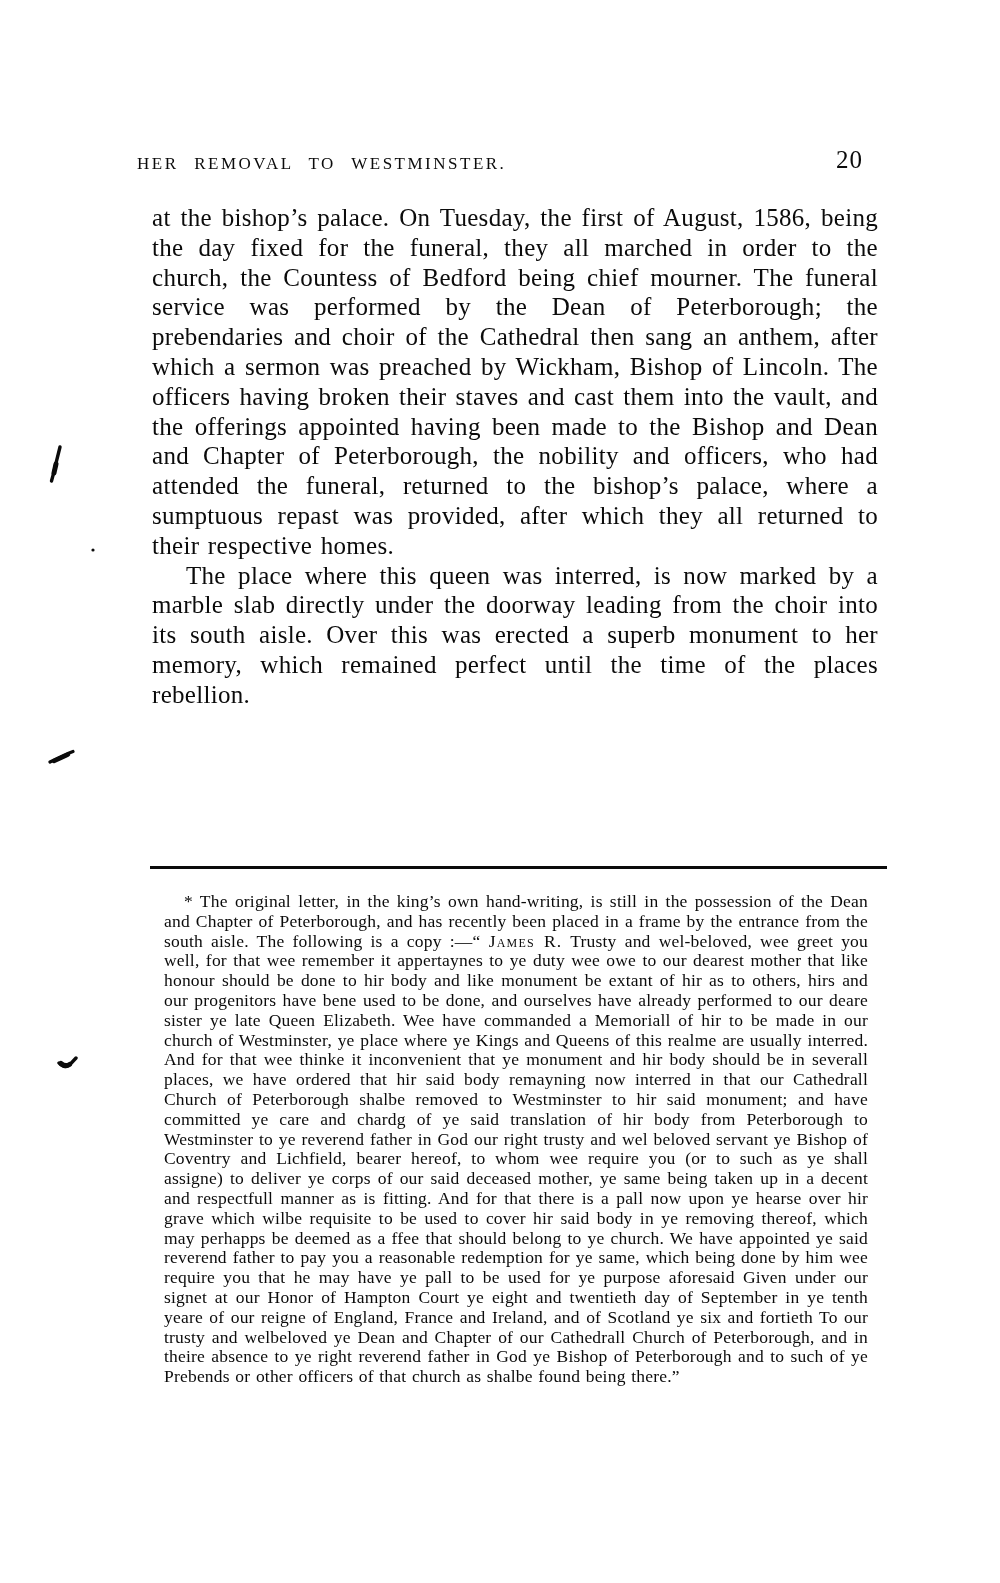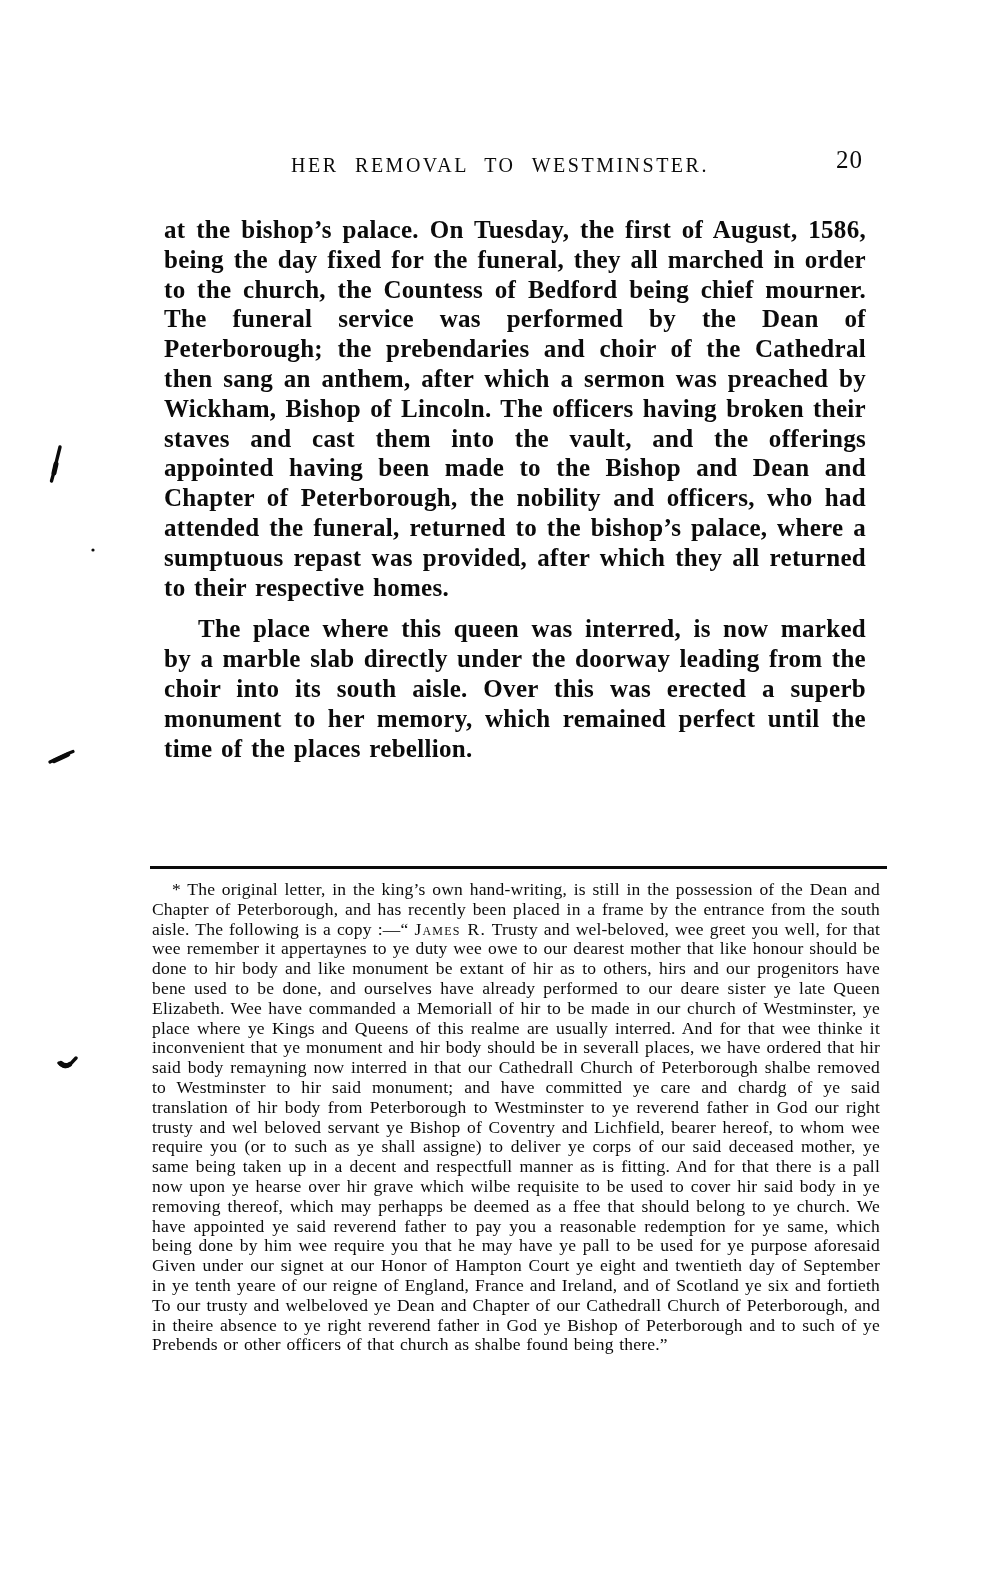--- a/index.html
+++ b/index.html
@@ -10,22 +10,21 @@
     background: #ffffff;
     color: #0b0b0b;
     font-family: "Liberation Serif", serif;
     overflow: hidden;
   }
   .running-head {
     position: absolute;
     top: 155px;
     left: 137px;
     width: 726px;
-    text-align: center;
-    font-size: 20px;
+    font-size: 17px;
     line-height: 1;
     letter-spacing: 2.5px;
     word-spacing: 9px;
     white-space: nowrap;
   }
   .page-number {
     position: absolute;
     top: 147px;
     left: 836px;
     font-size: 25px;
@@ -36,42 +35,42 @@
     position: absolute;
     top: 203px;
     left: 152px;
     width: 726px;
     font-size: 25px;
     line-height: 29.8px;
     text-align: justify;
     letter-spacing: 0.3px;
     word-spacing: 2px;
   }
-  .body-text p { margin: 12px; font-weight: bold; }
+  .body-text p { margin: 0; }
   .body-text p.indent { text-indent: 34px; }
   .footnote-rule {
     position: absolute;
     top: 866px;
     left: 150px;
     width: 737px;
     height: 3px;
     background: #0b0b0b;
   }
   .footnote {
     position: absolute;
     top: 880px;
     left: 152px;
     width: 728px;
     font-size: 17.5px;
     line-height: 19.8px;
     text-align: justify;
     letter-spacing: 0.2px;
     word-spacing: 1px;
   }
-  .footnote p { margin: 0; text-indent: 20px; }
+  .footnote p { margin: 12px; text-indent: 20px; }
   .smallcaps { font-variant: small-caps; letter-spacing: 1.2px; }
   .pen-mark { position: absolute; }
   .pen-mark svg { display: block; }
 </style>
 </head>
 <body>
 
 <div class="page">
 
   <div class="running-head">HER REMOVAL TO WESTMINSTER.</div>

